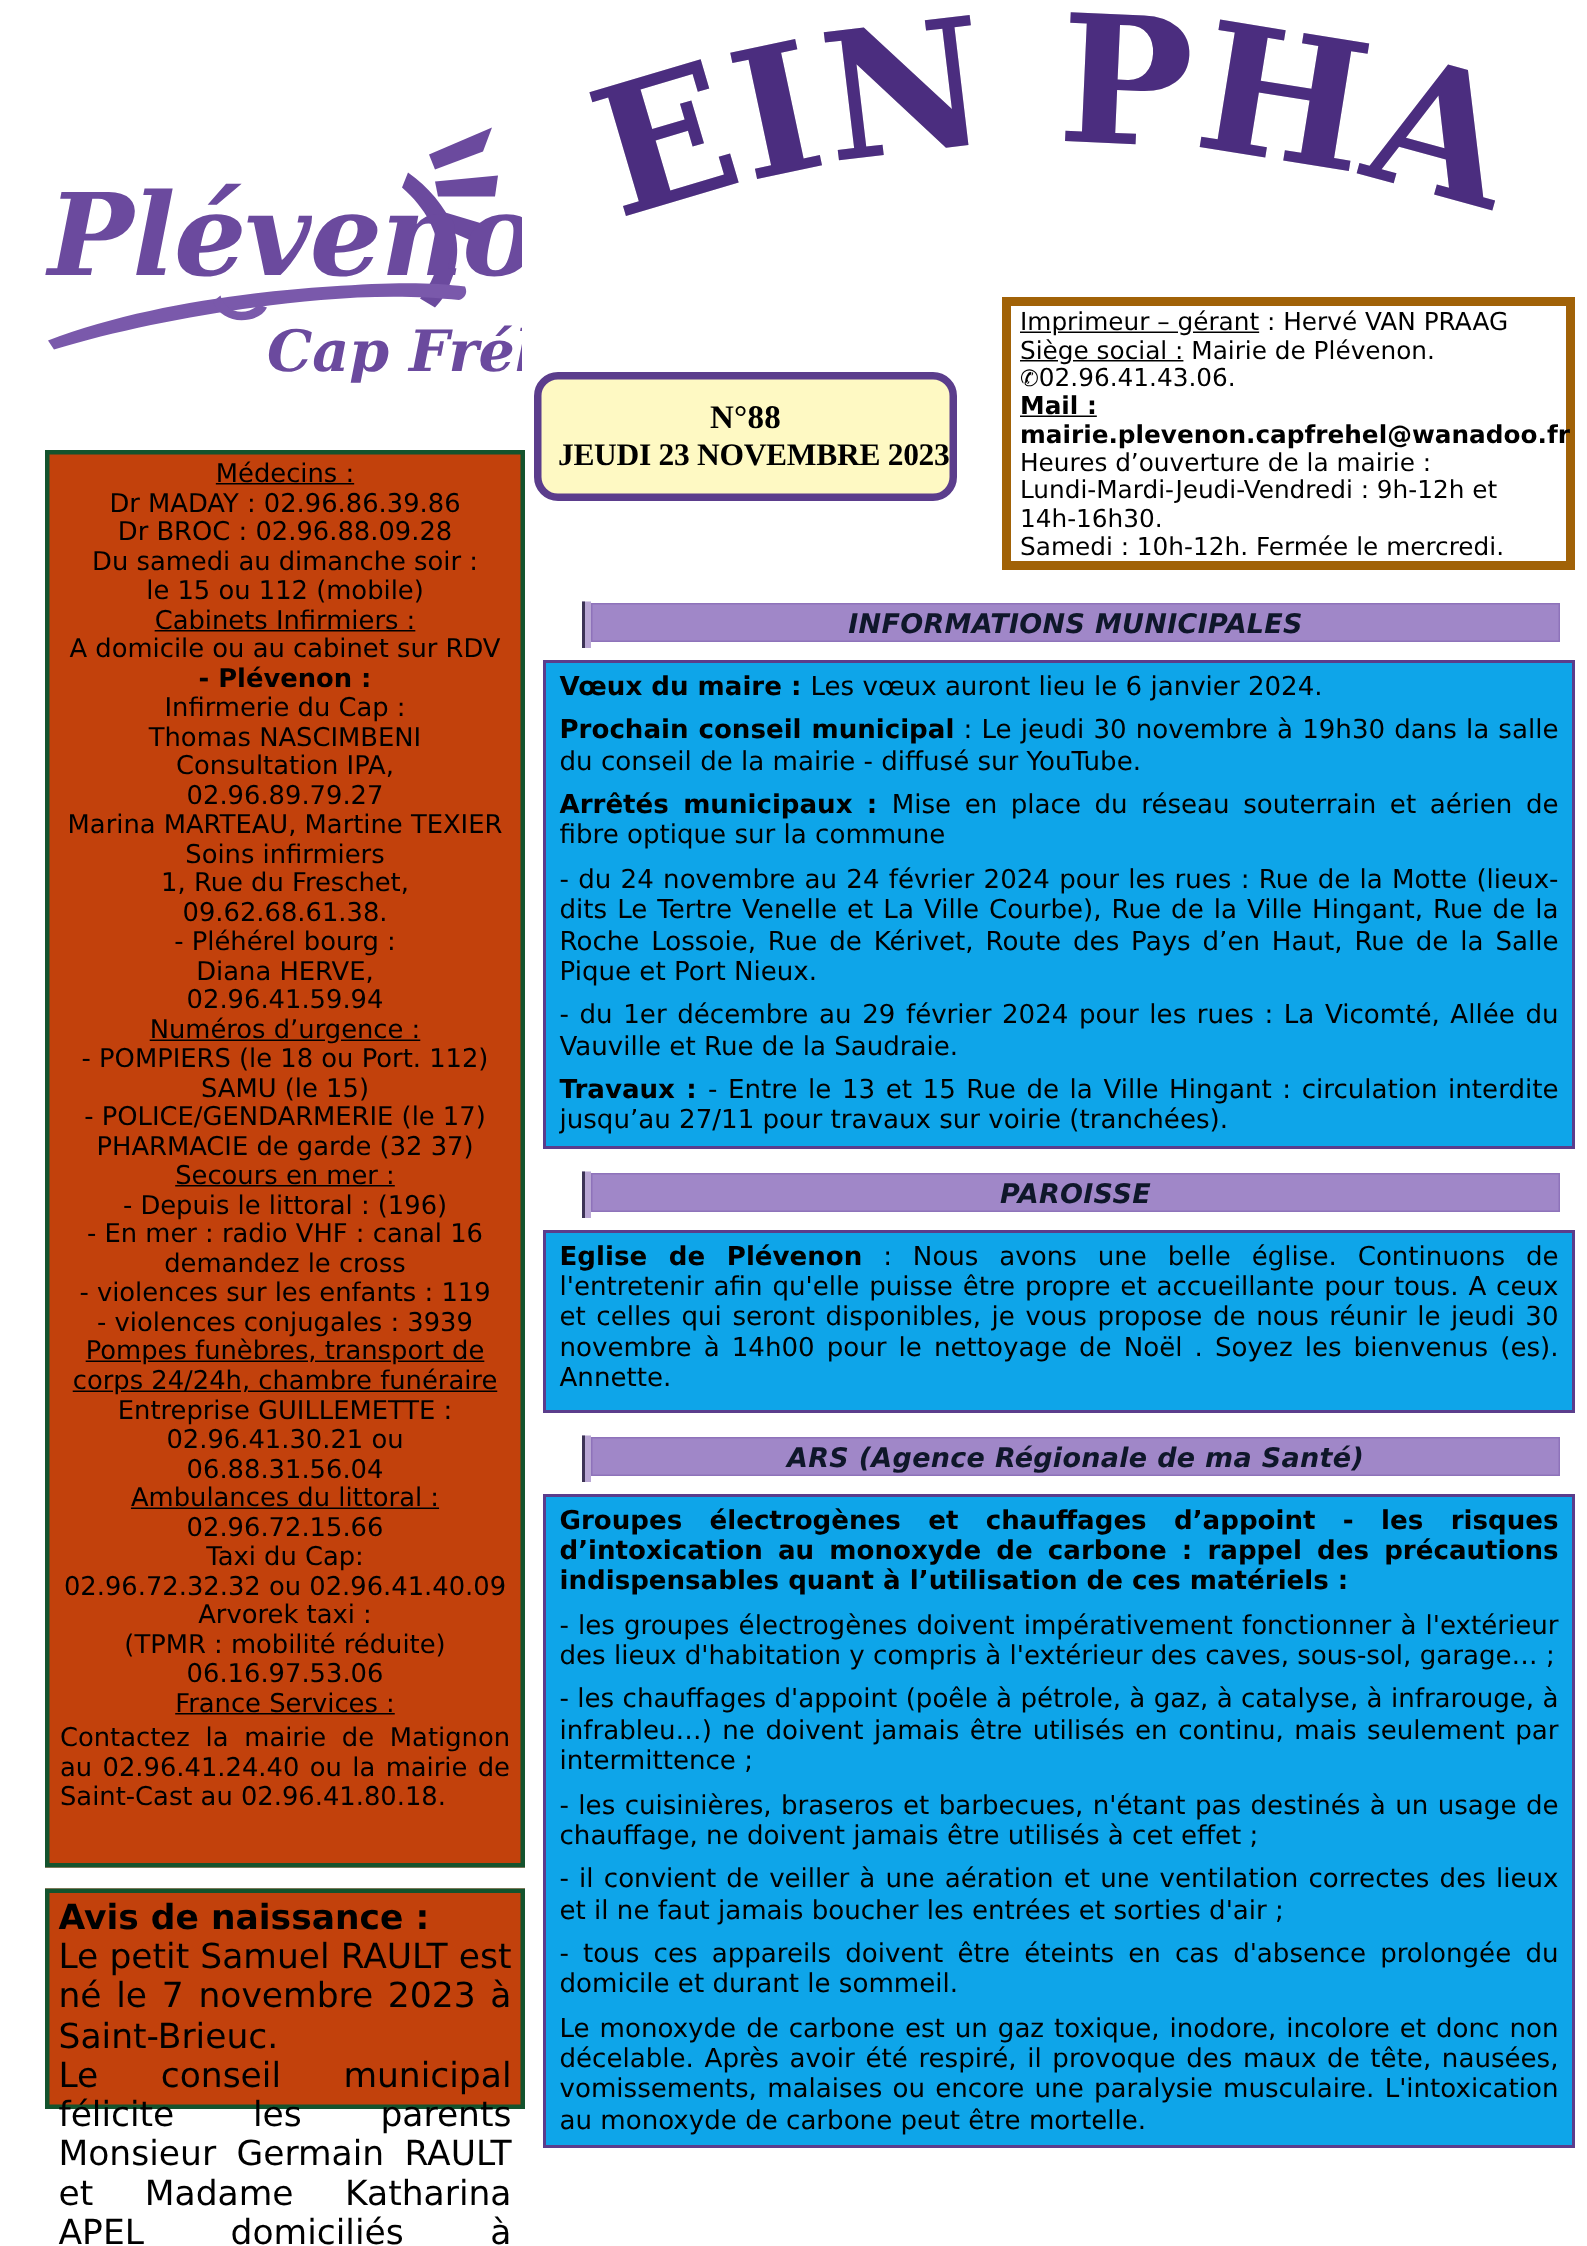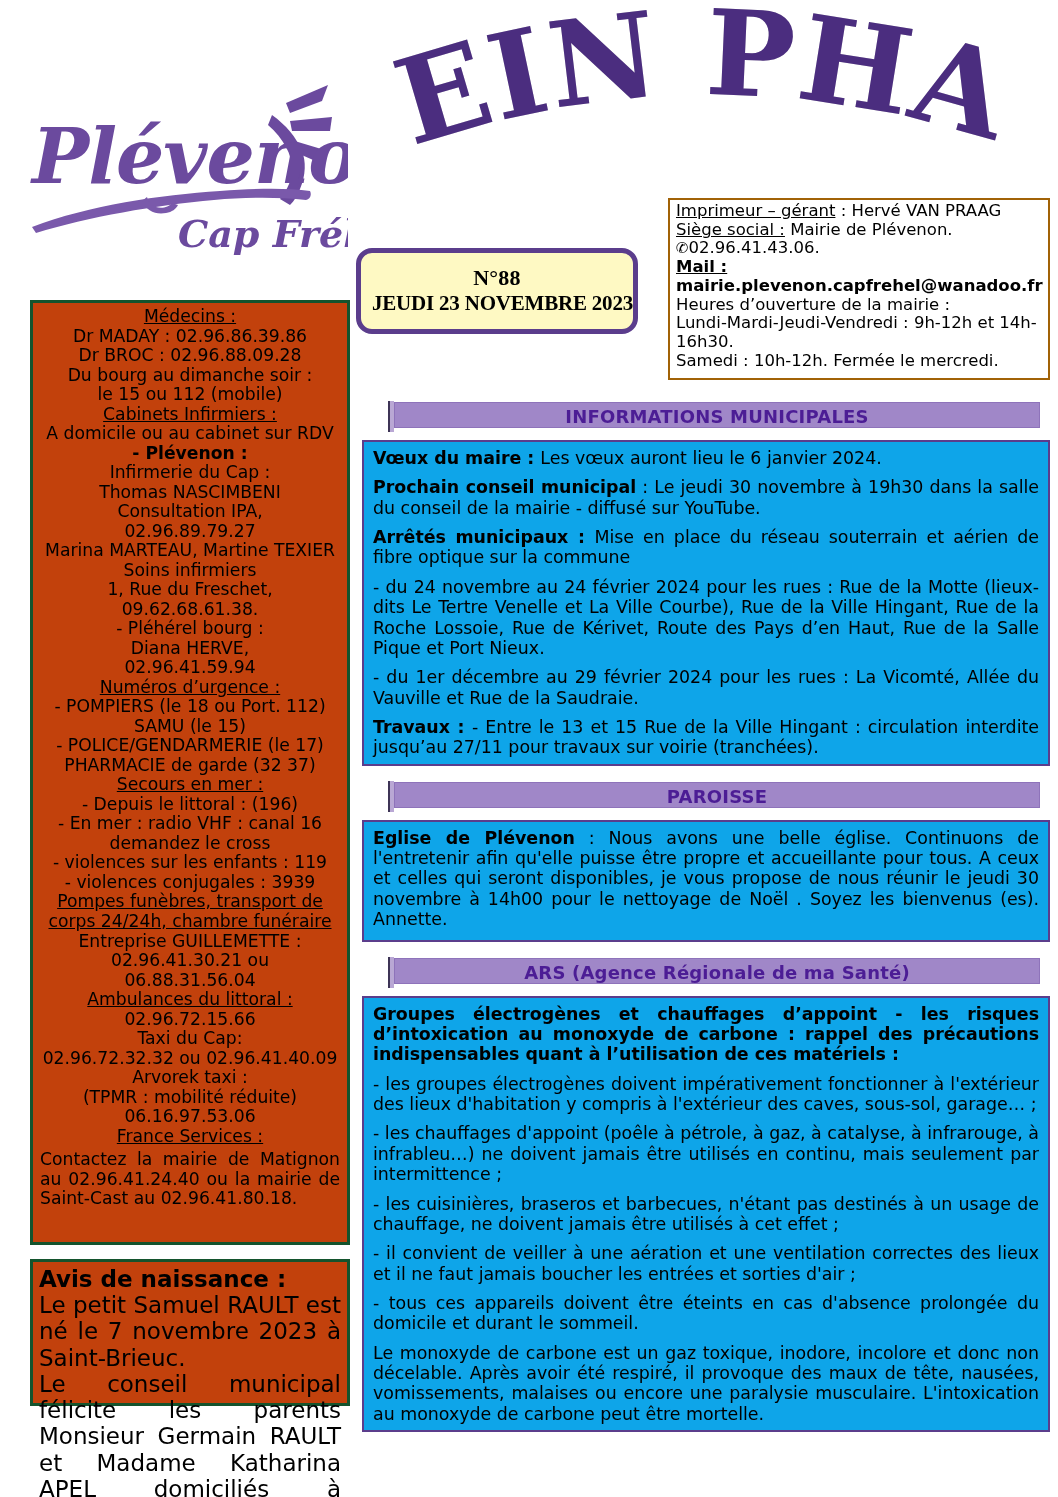--- a/index.html
+++ b/index.html
@@ -55,21 +55,21 @@
     padding-top: 12px;
   }
   .issue-badge .num { font-size: 22px; line-height: 1.18; letter-spacing:0.2px;}
   .issue-badge .date { font-size: 21px; line-height: 1.18; letter-spacing:-0.2px;text-align:right;}
 
   
   .imprint {
     position: absolute;
     left: 668px; top: 198px;
     width: 382px; height: 182px;
-    border: 2px solid #a16207;
+    border: 6px solid #a16207;
     background: #ffffff;
     box-sizing: border-box;
     padding: 2px 4px 0 6px;
     font-size: 16.5px;
     line-height: 1.135;
   }
   .imprint div { white-space: nowrap; }
   .imprint .wrapok { white-space: normal; }
   .u { text-decoration: underline; }
   .b { font-weight: bold; }
@@ -137,21 +137,22 @@
     right: 10px;
     height: 26px;
     background: #a087c8;
     border: 1px solid #8e73ba;
     box-sizing: border-box;
     text-align: center;
     font-size: 18px;
     font-weight: bold;
     line-height: 28px;
     letter-spacing: 0.2px;
-    color: #4c1d95;
+    color: #0f172a;
+    font-style: italic;
   }
   .section-body {
     border: 2px solid #5b3d8c;
     background: #0ea5e9;
     box-sizing: border-box;
     padding: 6px 9px 6px 9px;
     font-size: 17.4px;
     line-height: 1.17;
     margin-bottom: 14px;
   }
@@ -230,21 +231,21 @@
   <div>Samedi :  10h-12h. Fermée le mercredi.</div>
 </div>
 
 <div class="left-col">
 
   <div class="panel contacts">
     <div id="contacts-lines">
         <div class="ln"><span class="u">Médecins :</span></div>
         <div class="ln">Dr MADAY : 02.96.86.39.86</div>
         <div class="ln">Dr BROC : 02.96.88.09.28</div>
-        <div class="ln">Du bourg au dimanche soir :</div>
+        <div class="ln">Du samedi au dimanche soir :</div>
         <div class="ln">le 15 ou 112 (mobile)</div>
         <div class="ln"><span class="u">Cabinets Infirmiers :</span></div>
         <div class="ln">A domicile ou au cabinet sur RDV</div>
         <div class="ln"><span class="b">- Plévenon :</span></div>
         <div class="ln">Infirmerie du Cap :</div>
         <div class="ln">Thomas NASCIMBENI</div>
         <div class="ln">Consultation IPA,</div>
         <div class="ln">02.96.89.79.27</div>
         <div class="ln">Marina MARTEAU, Martine TEXIER</div>
         <div class="ln">Soins infirmiers</div>

